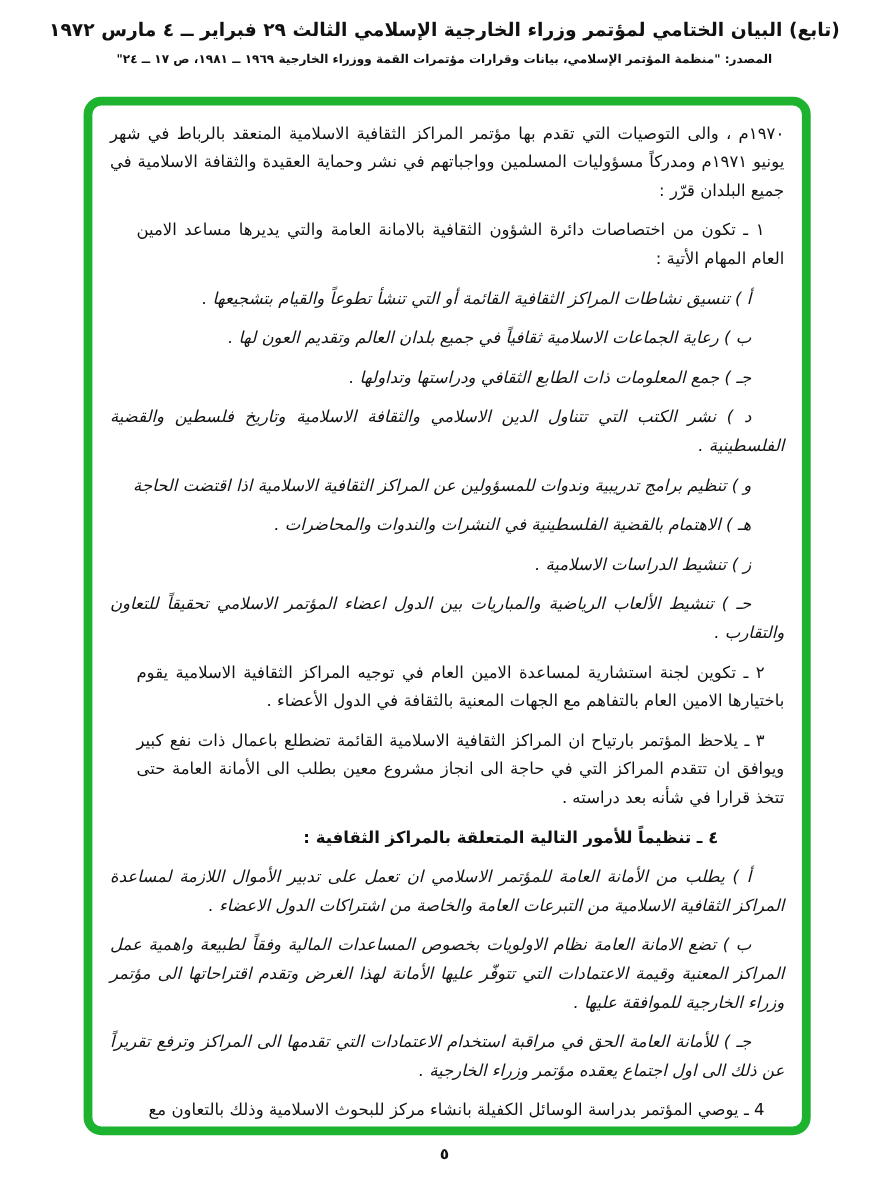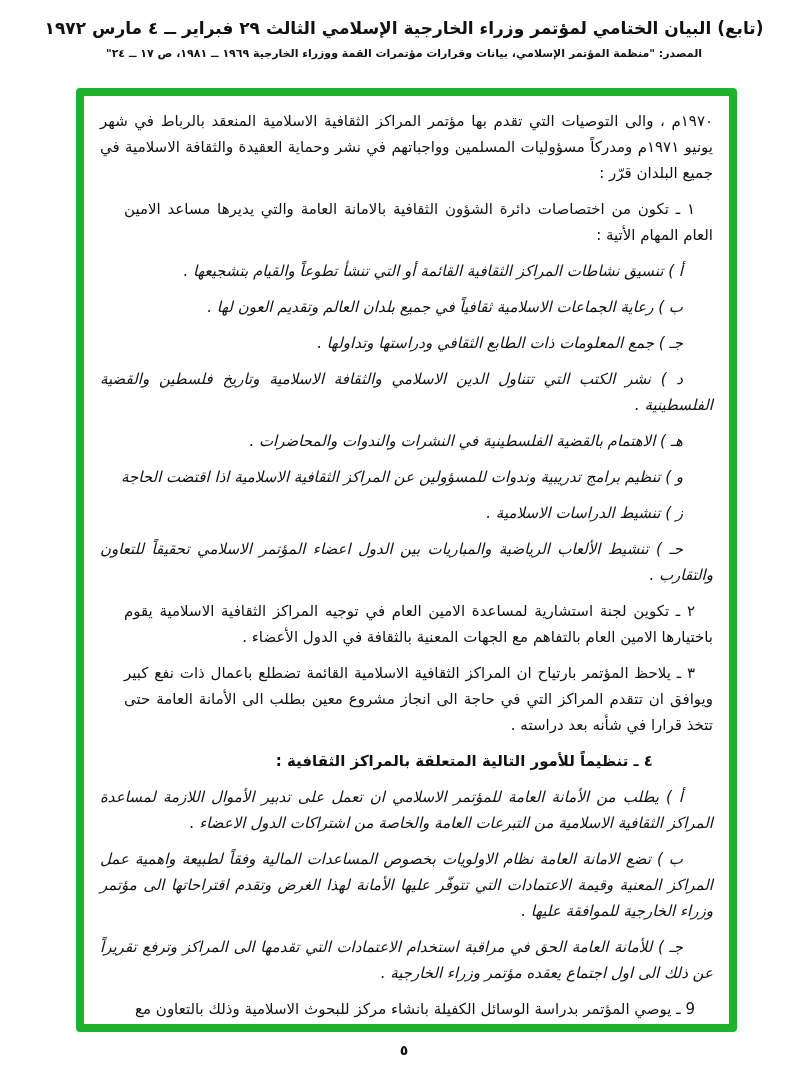--- a/index.html
+++ b/index.html
@@ -36,21 +36,21 @@
     letter-spacing: 0;
   }
   .frame {
     position: absolute;
     left: 76px;
     top: 88px;
     width: 661px;
     height: 944px;
     box-sizing: border-box;
     border: 8px solid #1eb32e;
-    border-radius: 4px;
+    border-radius: 16px;
     padding: 12px 16px 24px 16px;
     direction: rtl;
     overflow: hidden;
   }
   .para {
     margin: 0 0 10px 0;
     font-size: 15px;
     line-height: 26px;
     color: #111111;
     text-align: justify;
@@ -81,28 +81,28 @@
     <div class="source">المصدر: "منظمة المؤتمر الإسلامي، بيانات وقرارات مؤتمرات القمة ووزراء الخارجية ١٩٦٩ ــ ١٩٨١، ص ١٧ ــ ٢٤"</div>
   </div>
 
   <div class="frame">
     <p class="para intro">١٩٧٠م ، والى التوصيات التي تقدم بها مؤتمر المراكز الثقافية الاسلامية المنعقد بالرباط في شهر يونيو ١٩٧١م ومدركاً مسؤوليات المسلمين وواجباتهم في نشر وحماية العقيدة والثقافة الاسلامية في جميع البلدان قرّر :</p>
     <p class="para item">١ ـ تكون من اختصاصات دائرة الشؤون الثقافية بالامانة العامة والتي يديرها مساعد الامين العام المهام الأتية :</p>
     <p class="para sub">أ )  تنسيق نشاطات المراكز الثقافية القائمة أو التي تنشأ تطوعاً والقيام بتشجيعها .</p>
     <p class="para sub">ب ) رعاية الجماعات الاسلامية ثقافياً في جميع بلدان العالم وتقديم العون لها .</p>
     <p class="para sub">جـ ) جمع المعلومات ذات الطابع الثقافي ودراستها وتداولها .</p>
     <p class="para sub">د ) نشر الكتب التي تتناول الدين الاسلامي والثقافة الاسلامية وتاريخ فلسطين والقضية الفلسطينية .</p>
+    <p class="para sub">و ) تنظيم برامج تدريبية وندوات للمسؤولين عن المراكز الثقافية الاسلامية اذا اقتضت الحاجة</p>
     <p class="para sub">هـ ) الاهتمام بالقضية الفلسطينية في النشرات والندوات والمحاضرات .</p>
-    <p class="para sub">و ) تنظيم برامج تدريبية وندوات للمسؤولين عن المراكز الثقافية الاسلامية اذا اقتضت الحاجة</p>
     <p class="para sub">ز ) تنشيط الدراسات الاسلامية .</p>
     <p class="para sub">حـ ) تنشيط الألعاب الرياضية والمباريات بين الدول اعضاء المؤتمر الاسلامي تحقيقاً للتعاون والتقارب .</p>
     <p class="para item">٢ ـ تكوين لجنة استشارية لمساعدة الامين العام في توجيه المراكز الثقافية الاسلامية يقوم باختيارها الامين العام بالتفاهم مع الجهات المعنية بالثقافة في الدول الأعضاء .</p>
     <p class="para item">٣ ـ يلاحظ المؤتمر بارتياح ان المراكز الثقافية الاسلامية القائمة تضطلع باعمال ذات نفع كبير ويوافق ان تتقدم المراكز التي في حاجة الى انجاز مشروع معين بطلب الى الأمانة العامة حتى تتخذ قرارا في شأنه بعد دراسته .</p>
     <p class="para item-deep">٤ ـ تنظيماً للأمور التالية المتعلقة بالمراكز الثقافية :</p>
     <p class="para sub">أ ) يطلب من الأمانة العامة للمؤتمر الاسلامي ان تعمل على تدبير الأموال اللازمة لمساعدة المراكز الثقافية الاسلامية من التبرعات العامة والخاصة من اشتراكات الدول الاعضاء .</p>
     <p class="para sub">ب ) تضع الامانة العامة نظام الاولويات بخصوص المساعدات المالية وفقاً لطبيعة واهمية عمل المراكز المعنية وقيمة الاعتمادات التي تتوفّر عليها الأمانة لهذا الغرض وتقدم اقتراحاتها الى مؤتمر وزراء الخارجية للموافقة عليها .</p>
     <p class="para sub">جـ ) للأمانة العامة الحق في مراقبة استخدام الاعتمادات التي تقدمها الى المراكز وترفع تقريراً عن ذلك الى اول اجتماع يعقده مؤتمر وزراء الخارجية .</p>
-    <p class="para item">9 ـ يوصي المؤتمر بدراسة الوسائل الكفيلة بانشاء مركز للبحوث الاسلامية وذلك بالتعاون مع</p>
+    <p class="para item">4 ـ يوصي المؤتمر بدراسة الوسائل الكفيلة بانشاء مركز للبحوث الاسلامية وذلك بالتعاون مع</p>
   </div>
 
   <div class="footer">٥</div>
 
 </div>
 
 </body></html>

